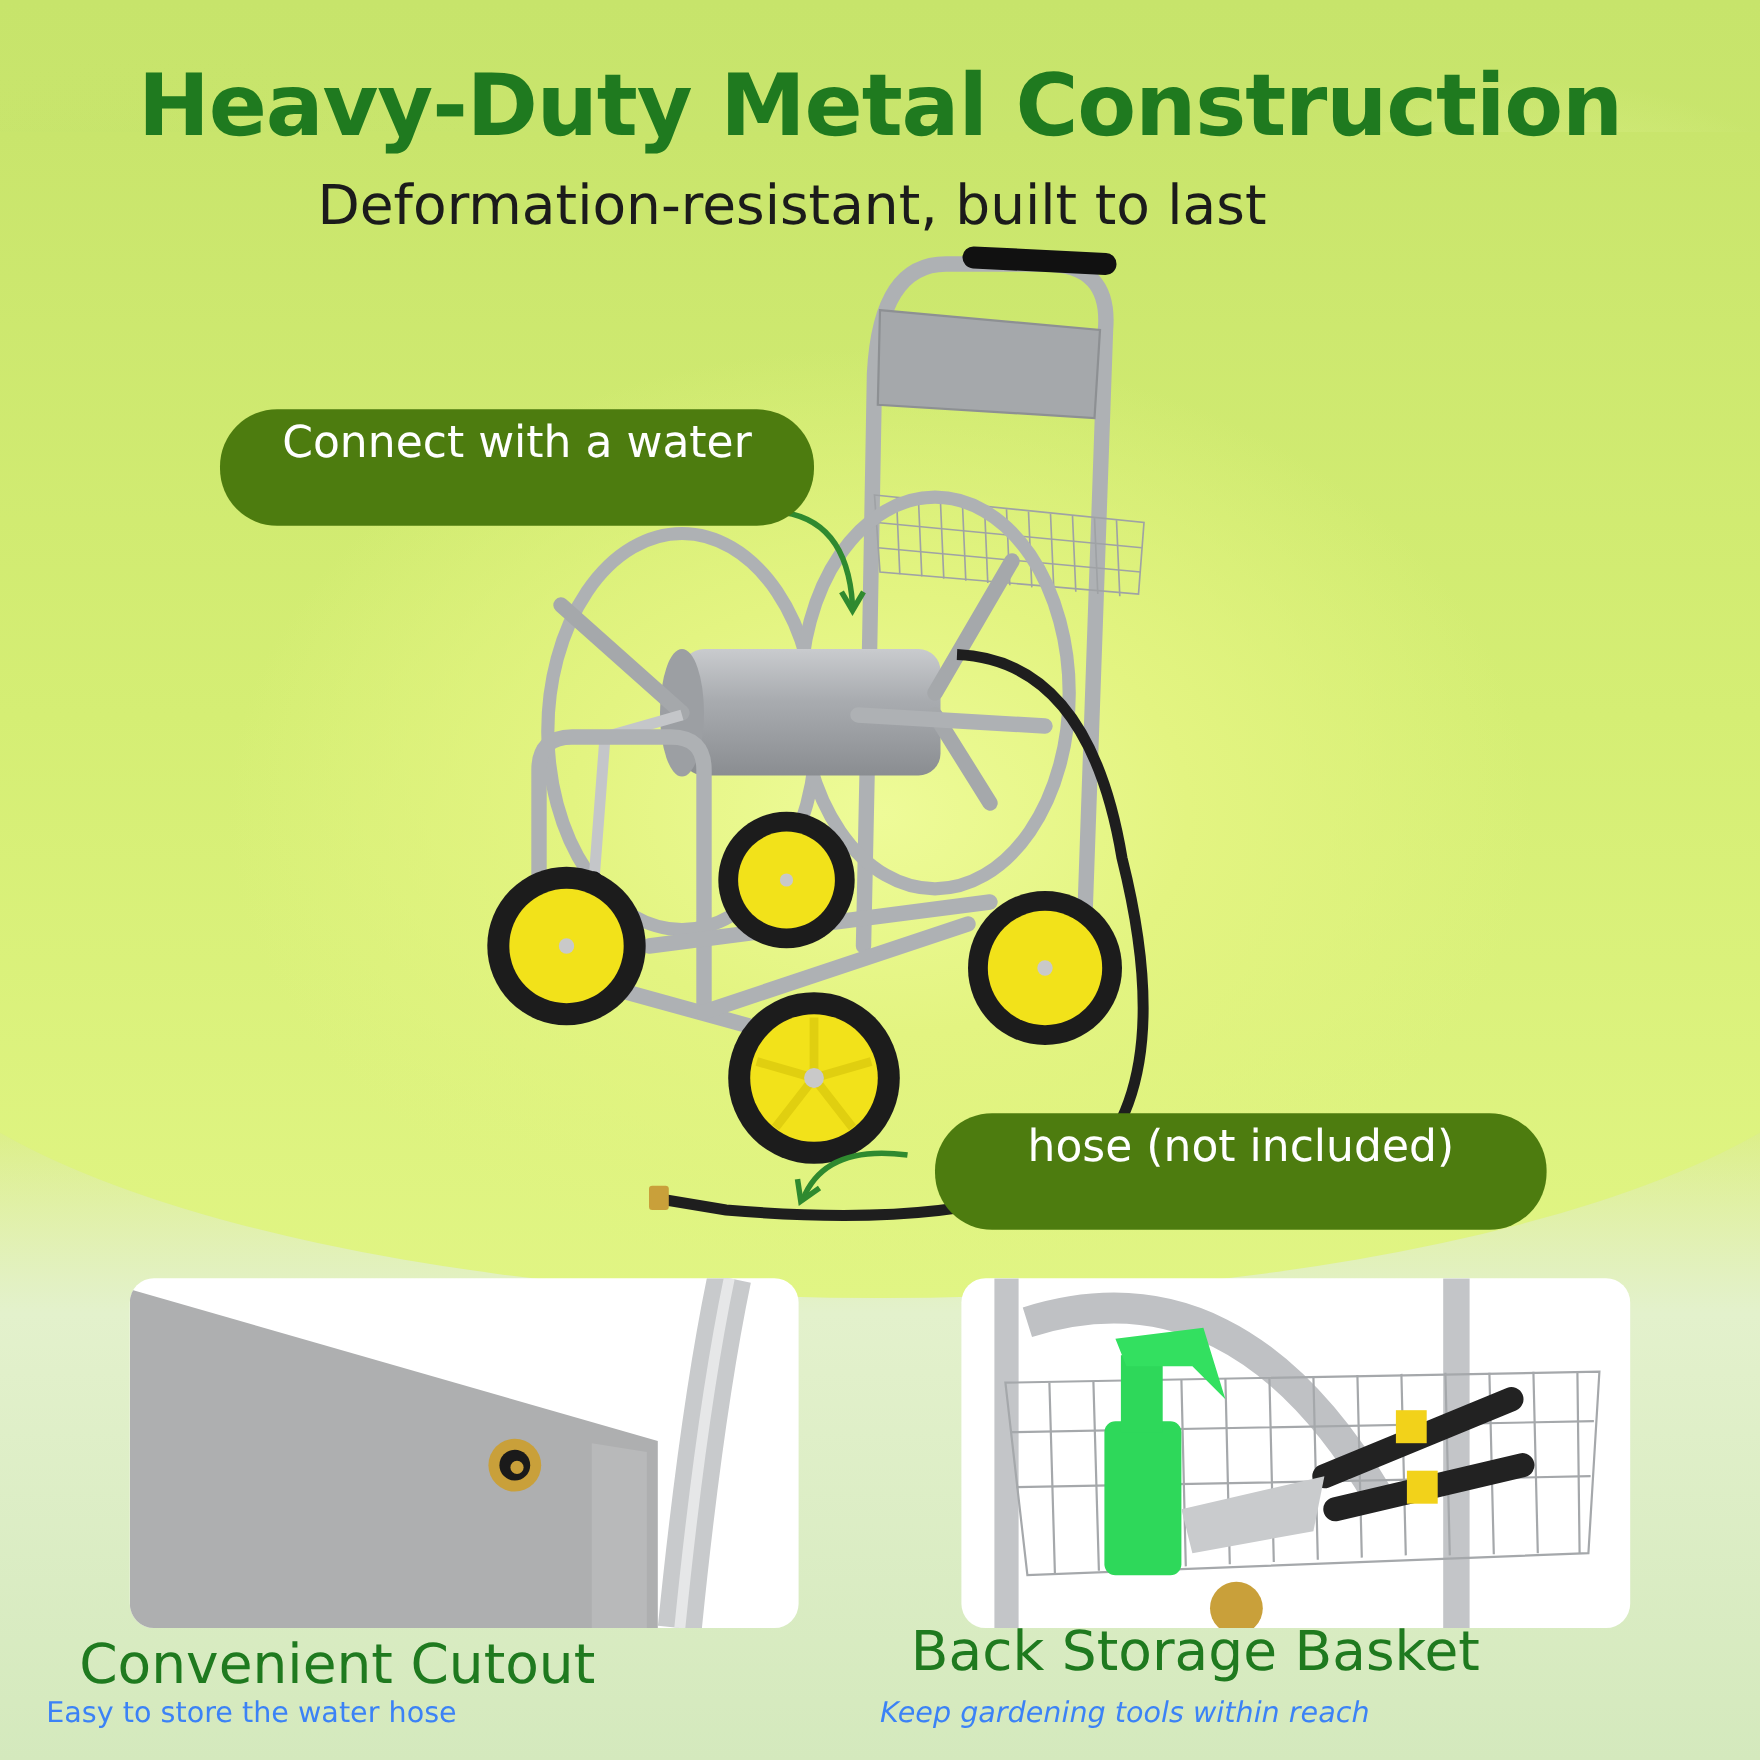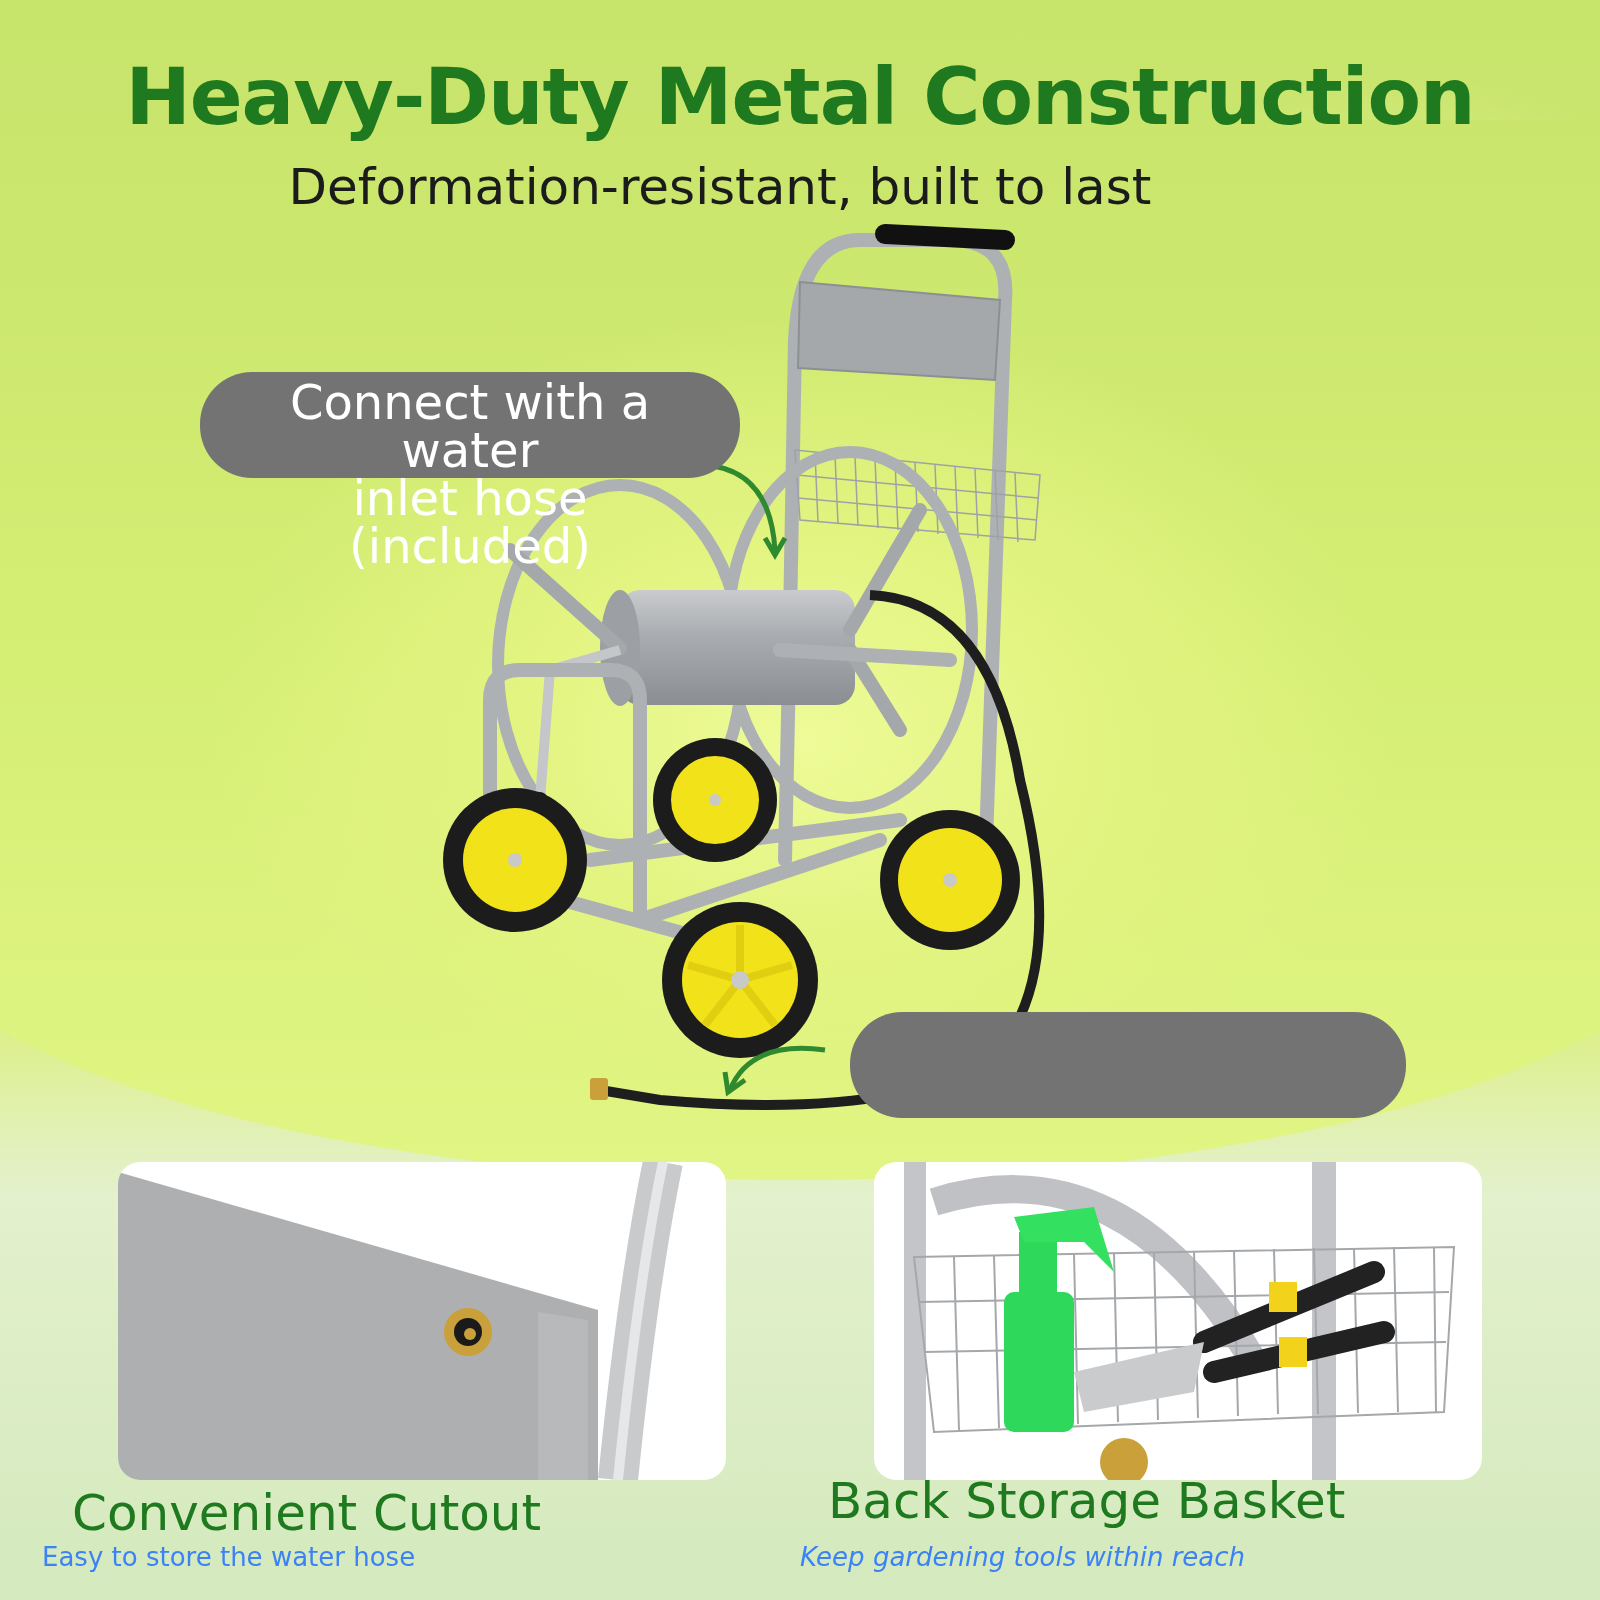--- a/index.html
+++ b/index.html
@@ -35,23 +35,23 @@
     font-family: "DejaVu Sans", sans-serif; font-weight: bold;
     font-size: 78px; letter-spacing: -1px; color: #1f7a1f; z-index: 6;
   }
   .subtitle {
     position: absolute; left: 0; top: 158px; width: 1440px; text-align: center;
     font-family: "DejaVu Sans", sans-serif;
     font-size: 50px; color: #1b1b1b; z-index: 6;
   }
 
   .bubble {
-    position: absolute; background: #737373; color: #ffffff;
+    position: absolute; background: #4d7c0f; color: #ffffff;
     border-radius: 52px; text-align: center;
-    font-family: "DejaVu Sans", sans-serif; font-size: 48px; line-height: 48px;
+    font-family: "DejaVu Sans", sans-serif; font-size: 40px; line-height: 48px;
     padding: 6px 24px; z-index: 8;
   }
   .bubble-inlet { left: 200px; top: 372px; width: 540px; height: 106px; }
   .bubble-garden { left: 850px; top: 1012px; width: 556px; height: 106px; }
 
   .product { position: absolute; left: 430px; top: 220px; width: 660px; height: 900px; z-index: 4; }
 
   .card {
     position: absolute; background: #ffffff; border-radius: 22px; overflow: hidden; z-index: 6;
   }
@@ -157,23 +157,23 @@
   <rect x="160" y="858" width="18" height="22" rx="3" fill="#c9a03a"></rect>
 
   <path d="M275 245 Q340 250 345 330" stroke="#2f8a2f" stroke-width="5" fill="none"></path>
   <path d="M335 318 L345 335 L355 318" stroke="#2f8a2f" stroke-width="5" fill="none"></path>
   <path d="M395 830 Q320 820 300 870" stroke="#2f8a2f" stroke-width="5" fill="none"></path>
   <path d="M295 852 L298 872 L315 860" stroke="#2f8a2f" stroke-width="5" fill="none"></path>
 </svg>
 
 <div class="bubble bubble-inlet">
   <div>Connect with a water</div>
-  <div>inlet hose (included)</div>
 </div>
 <div class="bubble bubble-garden">
+  <div>hose (not included)</div>
 </div>
 
 <div class="card card-left">
   <svg width="608" height="318" viewBox="0 0 608 318" xmlns="http://www.w3.org/2000/svg">
     <polygon points="0,10 480,148 480,318 0,318" fill="#aeafb0"></polygon>
     <polygon points="420,150 470,158 470,318 420,318" fill="#b8b9ba"></polygon>
     <path d="M545 0 Q520 120 500 318" stroke="#c8cacc" stroke-width="40" fill="none"></path>
     <path d="M545 0 Q520 120 500 318" stroke="#e6e7e8" stroke-width="10" fill="none"></path>
     <circle cx="350" cy="170" r="24" fill="#c9a03a"></circle>
     <circle cx="350" cy="170" r="14" fill="#1a1a1a"></circle>

